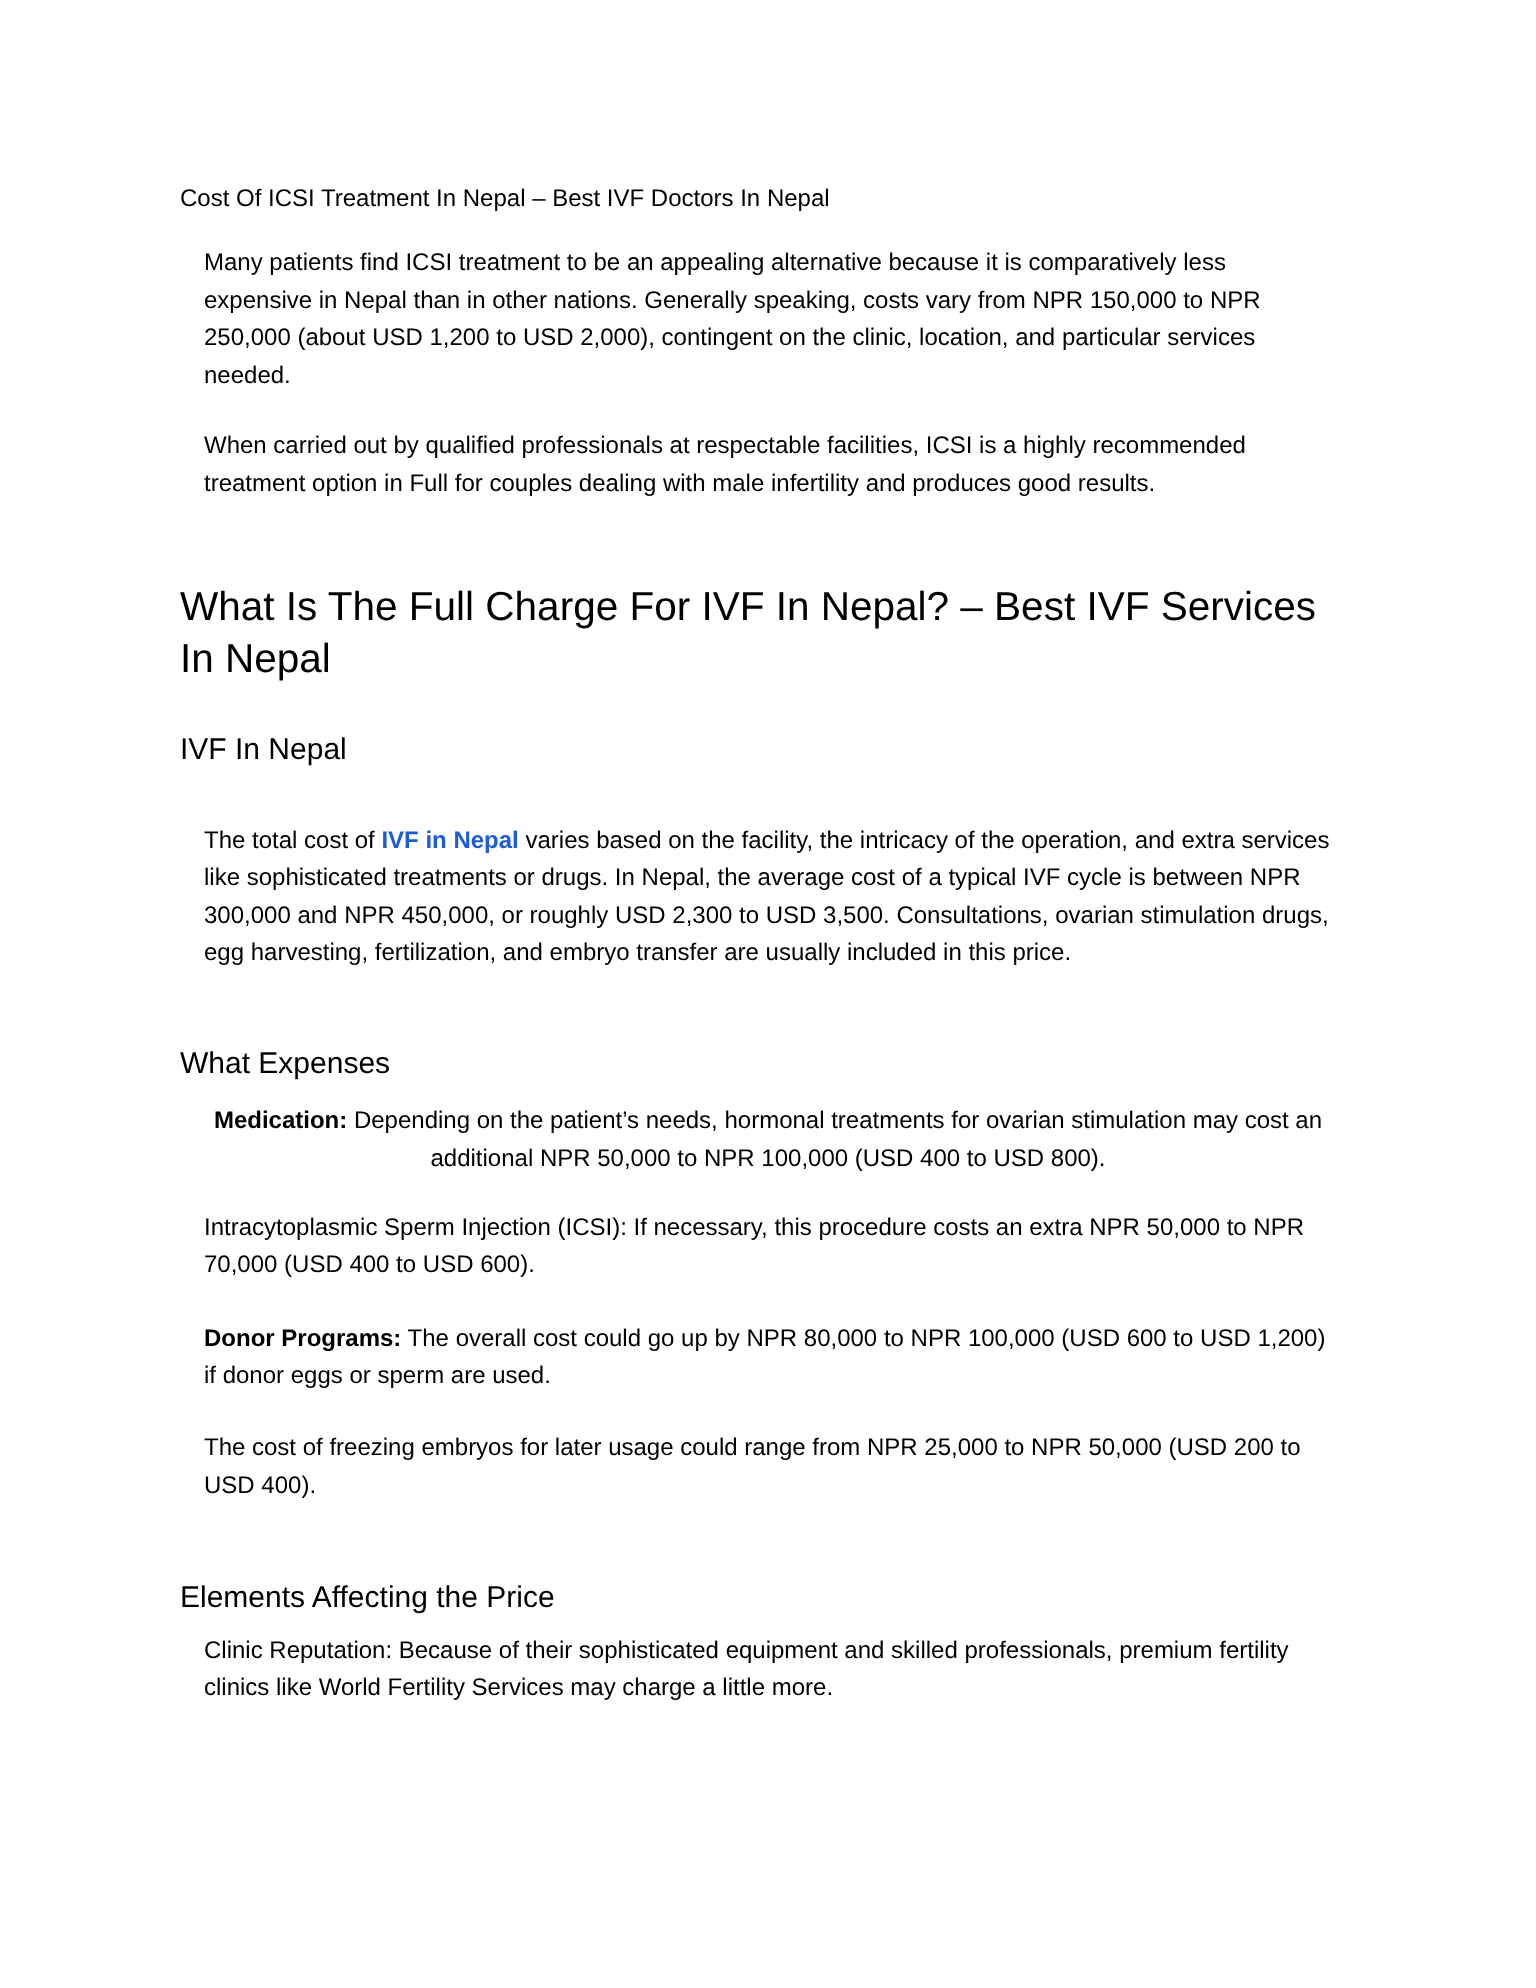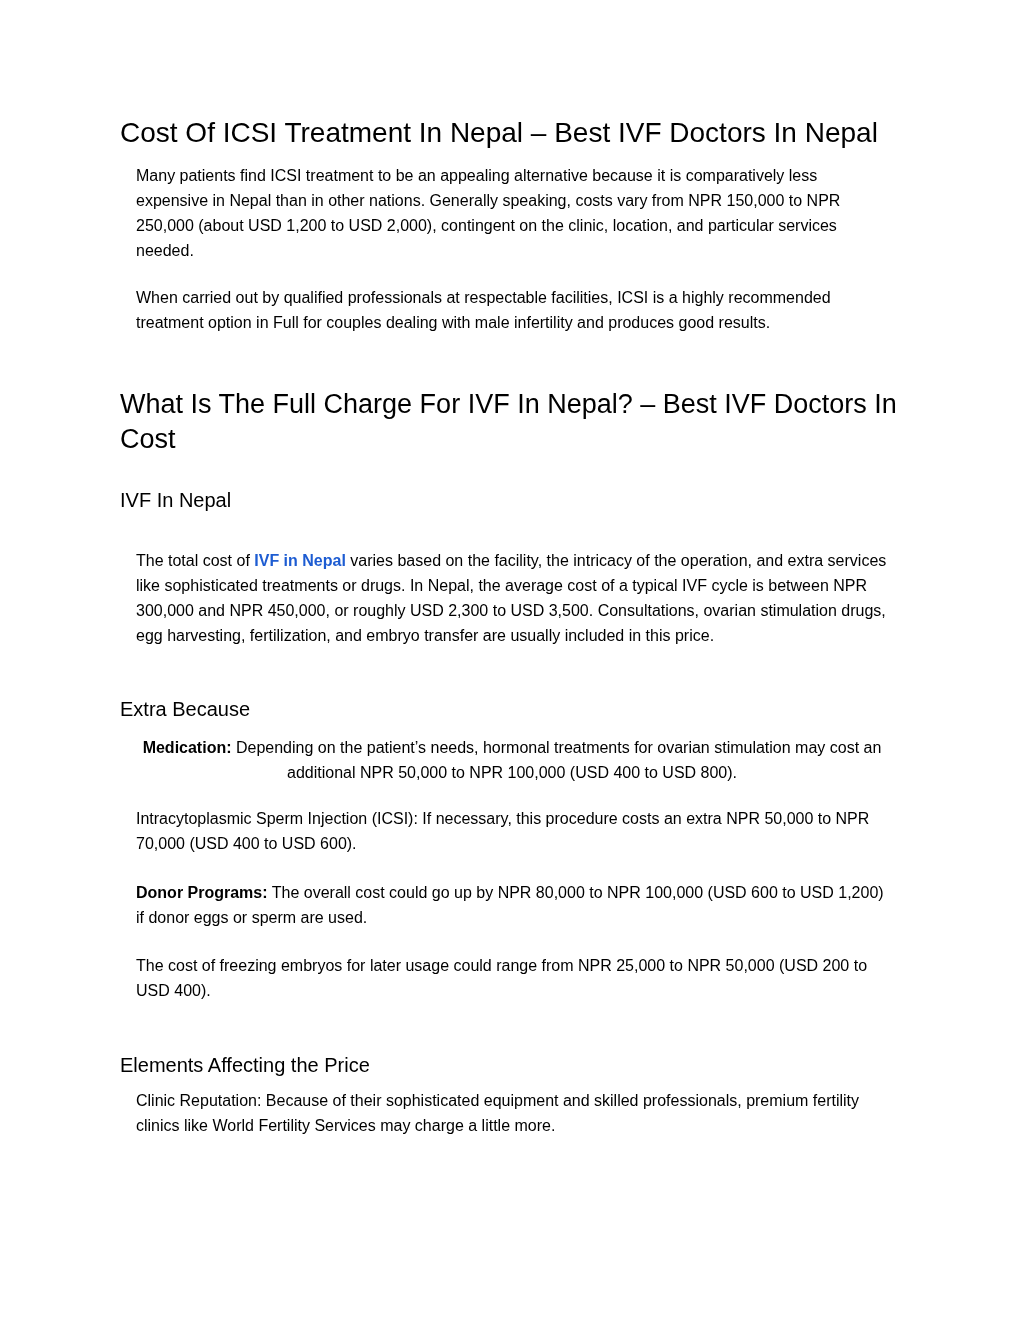--- a/index.html
+++ b/index.html
@@ -9,21 +9,21 @@
     width: 1024px;
     height: 1325px;
     margin: 0 auto;
     background: var(--page-bg);
     color: var(--text-color);
     font-family: "Liberation Sans", "DejaVu Sans", sans-serif;
     padding: 117px 120px 0 120px;
     overflow: hidden;
   }
   .h-section {            
-    font-size: 28px;
+    font-size: 16px;
     line-height: 32px;
     font-weight: 400;
     margin: 0;
   }
   .h-main {               
     font-size: 27px;
     line-height: 35px;
     font-weight: 400;
     margin: 52px 0 0 0;
   }
@@ -61,27 +61,27 @@
 <body>
 
 <div class="page">
 
   <h2 class="h-section">Cost Of ICSI Treatment In Nepal – Best IVF Doctors In Nepal</h2>
 
   <p class="body-p mt-14">Many patients find ICSI treatment to be an appealing alternative because it is comparatively less expensive in Nepal than in other nations. Generally speaking, costs vary from NPR 150,000 to NPR 250,000 (about USD 1,200 to USD 2,000), contingent on the clinic, location, and particular services needed.</p>
 
   <p class="body-p mt-22">When carried out by qualified professionals at respectable facilities, ICSI is a highly recommended treatment option in Full for couples dealing with male infertility and produces good results.</p>
 
-  <h1 class="h-main">What Is The Full Charge For IVF In Nepal? – Best IVF Doctors In Cost</h1>
+  <h1 class="h-main">What Is The Full Charge For IVF In Nepal? – Best IVF Services In Nepal</h1>
 
   <h3 class="h-small mt-30">IVF In Nepal</h3>
 
   <p class="body-p mt-34"><span>The total cost of </span><a class="doc-link">IVF in Nepal</a><span> varies based on the facility, the intricacy of the operation, and extra services like sophisticated treatments or drugs. In Nepal, the average cost of a typical IVF cycle is between NPR 300,000 and NPR 450,000, or roughly USD 2,300 to USD 3,500. Consultations, ovarian stimulation drugs, egg harvesting, fertilization, and embryo transfer are usually included in this price.</span></p>
 
-  <h3 class="h-small mt-48">Extra Because</h3>
+  <h3 class="h-small mt-48">What Expenses</h3>
 
   <p class="body-p mt-12"><strong>Medication:</strong><span> Depending on the patient’s needs, hormonal treatments for ovarian stimulation may cost an additional NPR 50,000 to NPR 100,000 (USD 400 to USD 800).</span></p>
 
   <p class="body-p mt-21">Intracytoplasmic Sperm Injection (ICSI): If necessary, this procedure costs an extra NPR 50,000 to NPR 70,000 (USD 400 to USD 600).</p>
 
   <p class="body-p mt-24"><strong>Donor Programs:</strong><span> The overall cost could go up by NPR 80,000 to NPR 100,000 (USD 600 to USD 1,200) if donor eggs or sperm are used.</span></p>
 
   <p class="body-p mt-23">The cost of freezing embryos for later usage could range from NPR 25,000 to NPR 50,000 (USD 200 to USD 400).</p>
 
   <h3 class="h-small mt-49">Elements Affecting the Price</h3>

